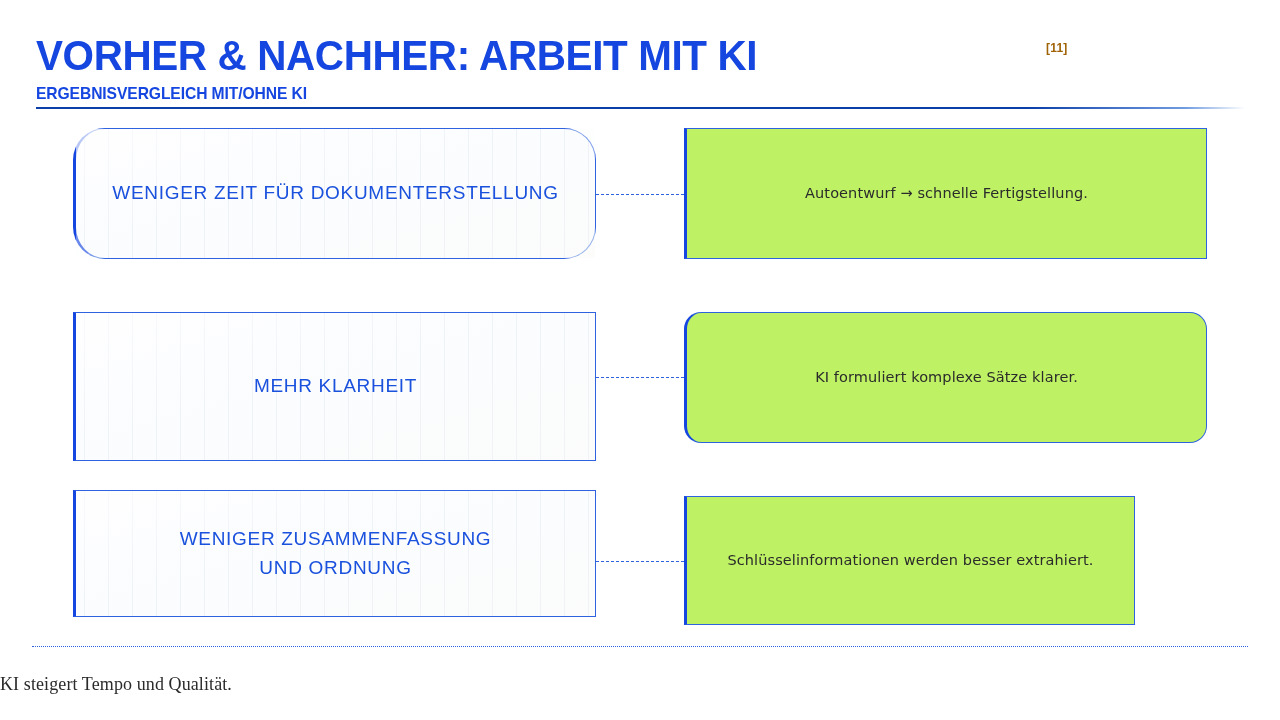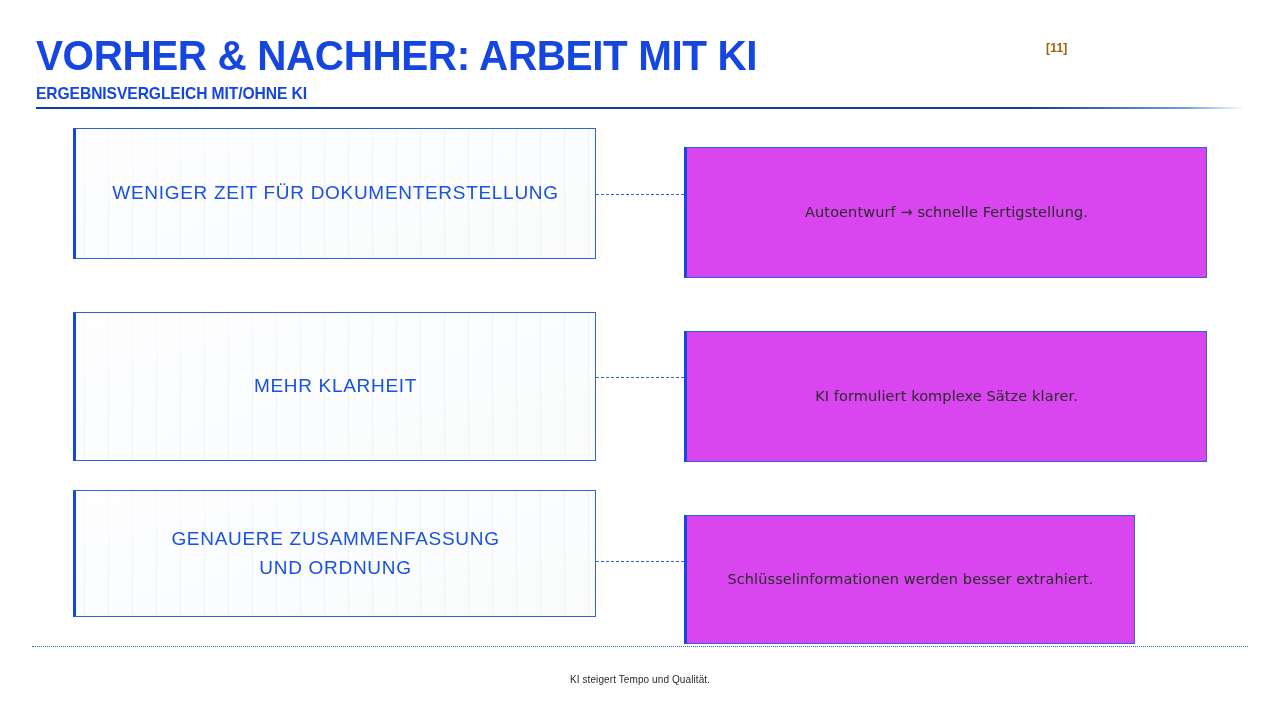--- a/index.html
+++ b/index.html
@@ -121,22 +121,21 @@
     text-align: center;
     line-height: 1.5;
     white-space: pre-line;
   }
 
   
   .card-right {
     border: 1.6px solid #2f62df;
     border-left-width: 3px;
     border-left-color: #1546e0;
-    background: #d946ef;
-    margin-top: 19px;
+    background: #bef264;
   }
   .card-right-label {
     font-family: "DejaVu Sans", sans-serif;
     font-size: 14.5px;
     color: #2b2b2b;
     text-align: center;
     line-height: 1.5;
     letter-spacing: 0.1px;
   }
 
@@ -154,64 +153,63 @@
     top: 646px;
     width: 1216px;
     height: 0;
     border-top: 1.6px dotted #2f62df;
   }
   #footer-note {
     position: absolute;
     left: 0;
     top: 674px;
     width: 1280px;
-    text-align: center;
-    font-family: Liberation Sans, sans-serif;
-    font-size: 10px;
+    font-family: Liberation Serif, serif;
+    font-size: 18px;
     color: #2b2b2b;
     letter-spacing: 0.1px;
   }
 </style>
 </head>
 <body>
 
 <div id="header">
   <div id="page-title">VORHER &amp; NACHHER: ARBEIT MIT KI</div>
   <div id="page-subtitle">ERGEBNISVERGLEICH MIT/OHNE KI</div>
   <div id="page-marker">[11]</div>
   <div id="header-rule"></div>
 </div>
 
 <div class="row">
-  <div class="card card-left" style="left:73px; top:128px; width:523px; height:131px;">
+  <div class="card card-left" style="left:73px; top:128px; width:523px; height:131px;border-radius:32px;">
     <div class="card-left-label">WENIGER ZEIT FÜR DOKUMENTERSTELLUNG</div>
   </div>
 
   <div class="connector" style="left:596px; top:194px; width:88px;"></div>
 
   <div class="card card-right" style="left:684px; top:128px; width:523px; height:131px;">
     <div class="card-right-label">Autoentwurf → schnelle Fertigstellung.</div>
   </div>
 </div>
 
 <div class="row">
   <div class="card card-left" style="left:73px; top:312px; width:523px; height:149px;">
     <div class="card-left-label">MEHR KLARHEIT</div>
   </div>
 
   <div class="connector" style="left:596px; top:377px; width:88px;"></div>
 
-  <div class="card card-right" style="left:684px; top:312px; width:523px; height:131px;">
+  <div class="card card-right" style="left:684px; top:312px; width:523px; height:131px;border-radius:17px;">
     <div class="card-right-label">KI formuliert komplexe Sätze klarer.</div>
   </div>
 </div>
 
 <div class="row">
   <div class="card card-left" style="left:73px; top:490px; width:523px; height:127px;">
-    <div class="card-left-label">GENAUERE ZUSAMMENFASSUNG
+    <div class="card-left-label">WENIGER ZUSAMMENFASSUNG
 UND ORDNUNG</div>
   </div>
 
   <div class="connector" style="left:596px; top:561px; width:88px;"></div>
 
   <div class="card card-right" style="left:684px; top:496px; width:451px; height:129px;">
     <div class="card-right-label">Schlüsselinformationen werden besser extrahiert.</div>
   </div>
 </div>
 

